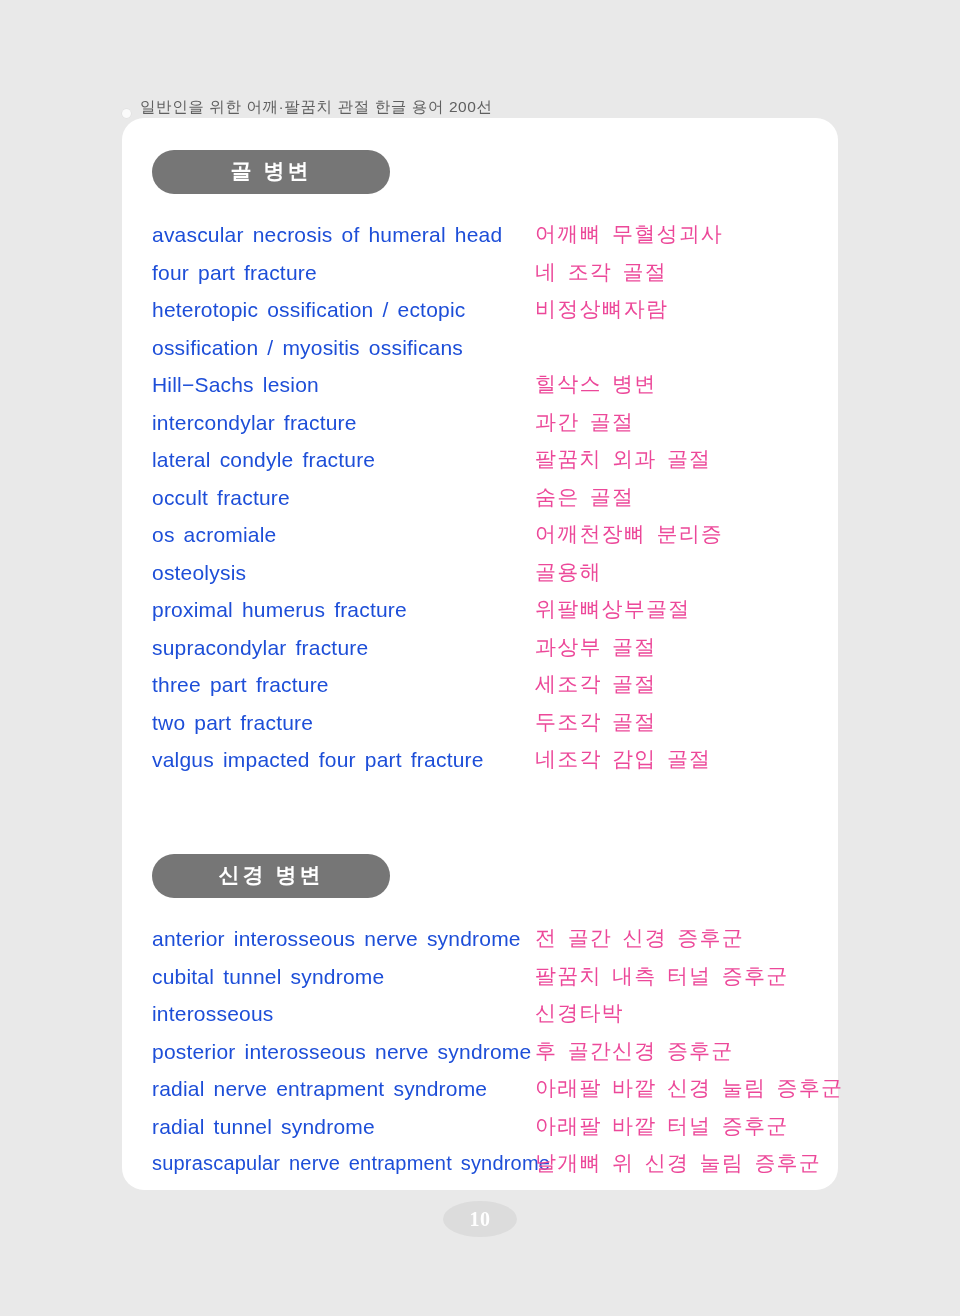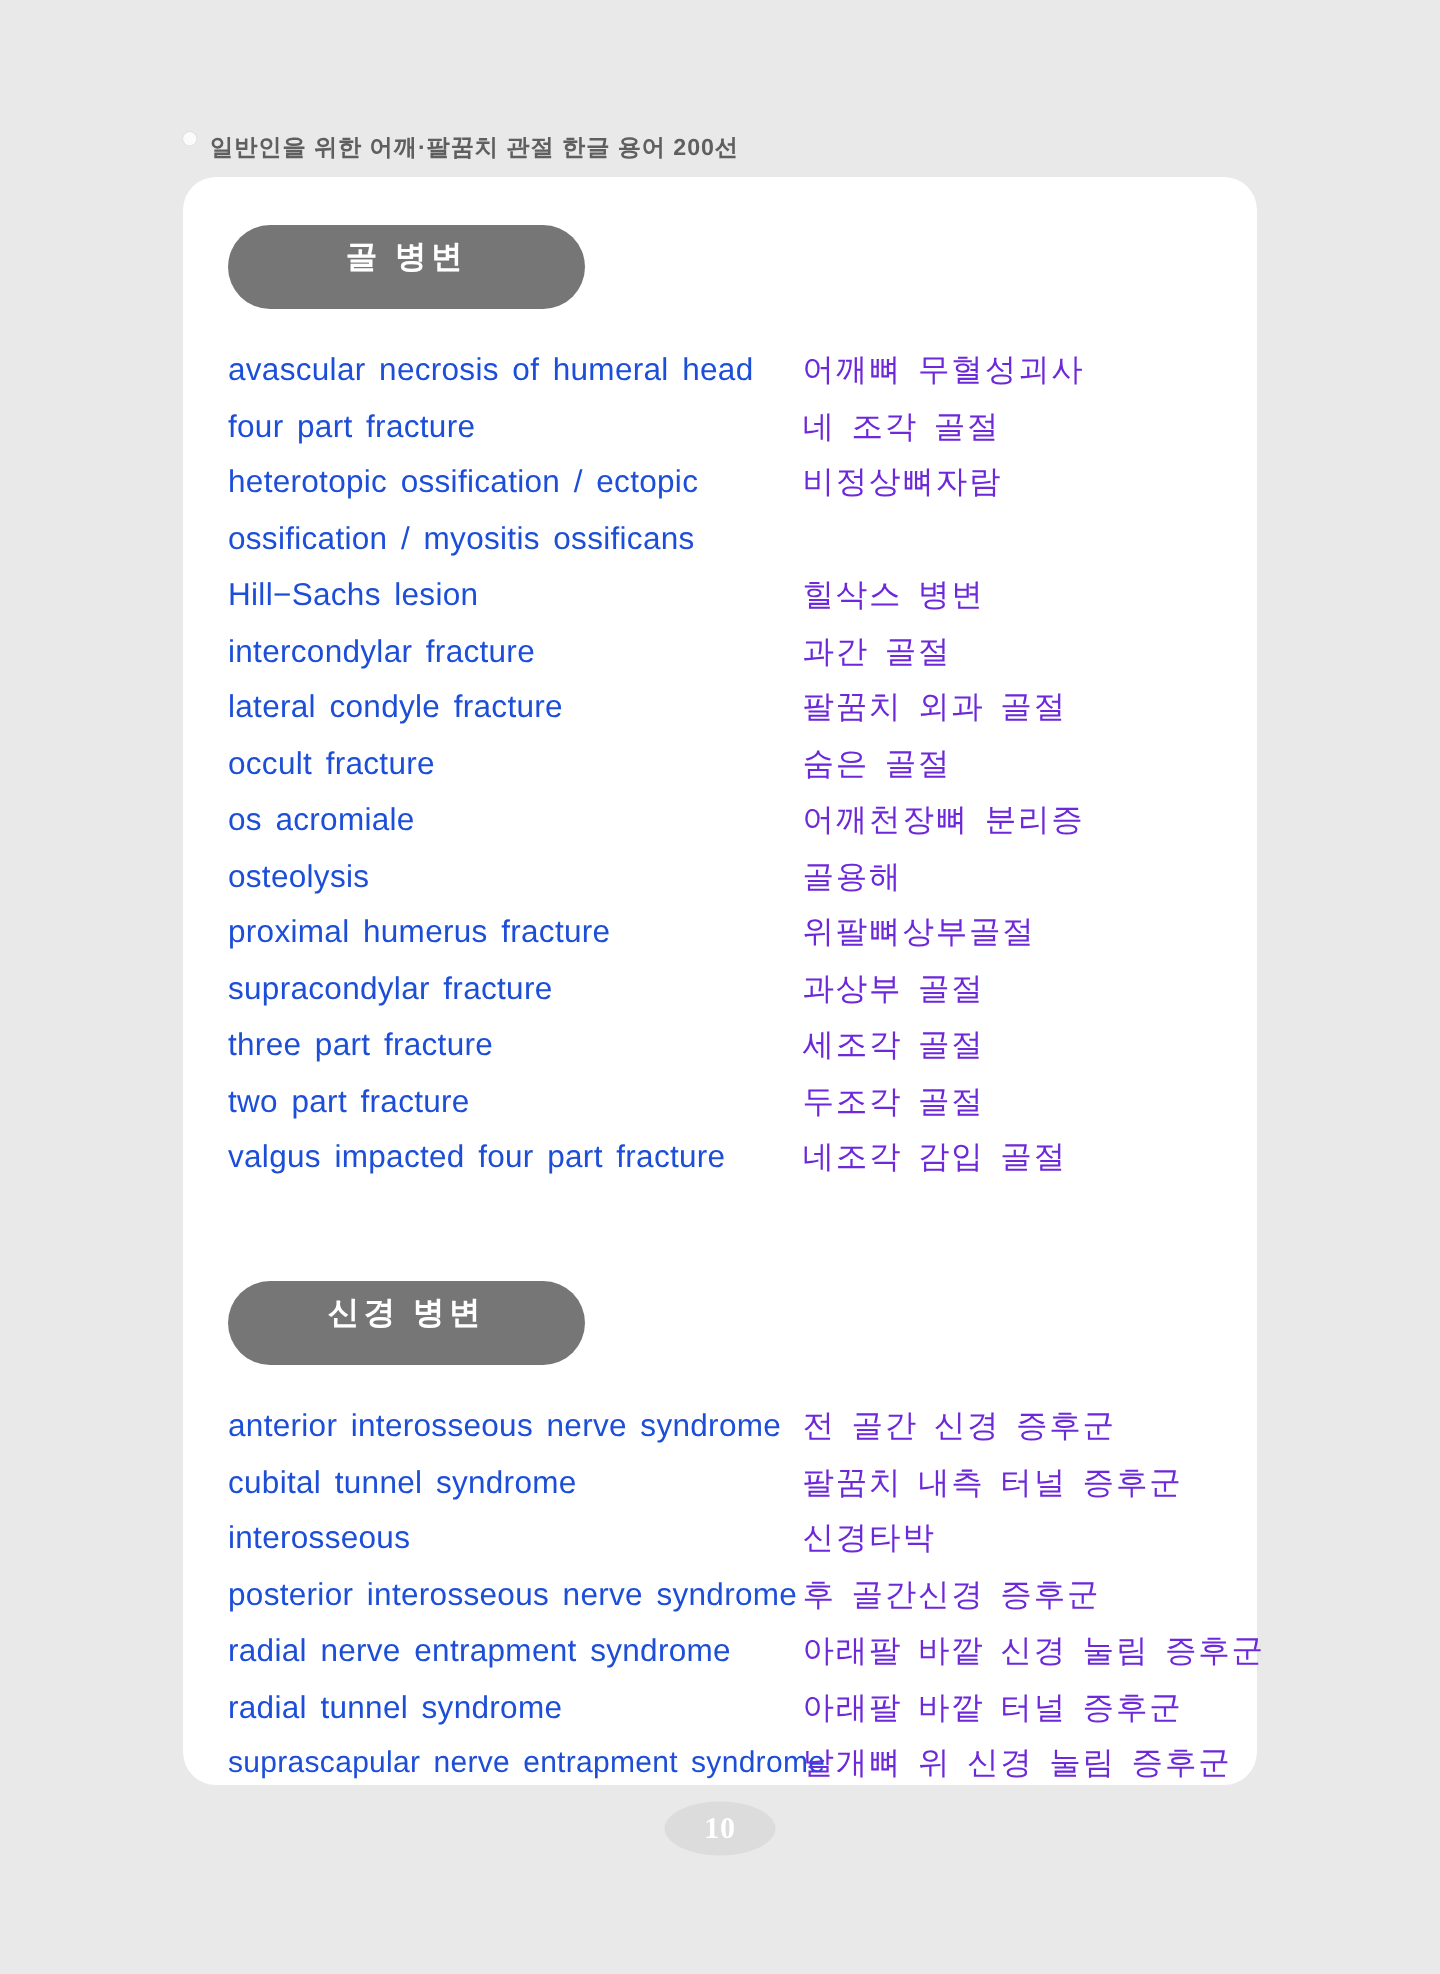--- a/index.html
+++ b/index.html
@@ -16,23 +16,22 @@
     position: relative;
   }
 
   
   .running-header {
     position: absolute;
     left: 122px;
     top: 88px;
     height: 30px;
     display: flex;
-    align-items: flex-start;
+    align-items: flex-end;
     gap: 9px;
-    font-weight: bold;
   }
   .header-bullet {
     width: 9px;
     height: 9px;
     border-radius: 50%;
     background: #fbfbfb;
     flex: 0 0 auto;
     box-shadow: 0 0 0 0.5px #dddddd;
   }
   .header-text {
@@ -63,21 +62,21 @@
   }
   .section-badge {
     display: inline-block;
     background: #767676;
     color: #ffffff;
     border-radius: 999px;
     font-size: 21px;
     font-weight: bold;
     letter-spacing: 3px;
     text-align: center;
-    padding: 7px 0 21px 0;
+    padding: 7px 0 9px 0;
     box-sizing: border-box;
   }
   .badge-bone {
     width: 238px;
   }
   .badge-nerve {
     width: 238px;
   }
 
   
@@ -103,21 +102,21 @@
     word-spacing: 3px;
     line-height: 37.5px;
     white-space: pre-line;
   }
   .term-ko {
     position: absolute;
     left: 383px;
     top: 0;
     font-family: "Liberation Serif", "DejaVu Serif", serif;
     font-size: 21px;
-    color: #6d28d9;
+    color: #ec4899;
     letter-spacing: 1.2px;
     word-spacing: 4px;
     line-height: 37.5px;
     white-space: nowrap;
   }
   .term-row.smaller .term-en {
     font-size: 20px;
   }
 
   

